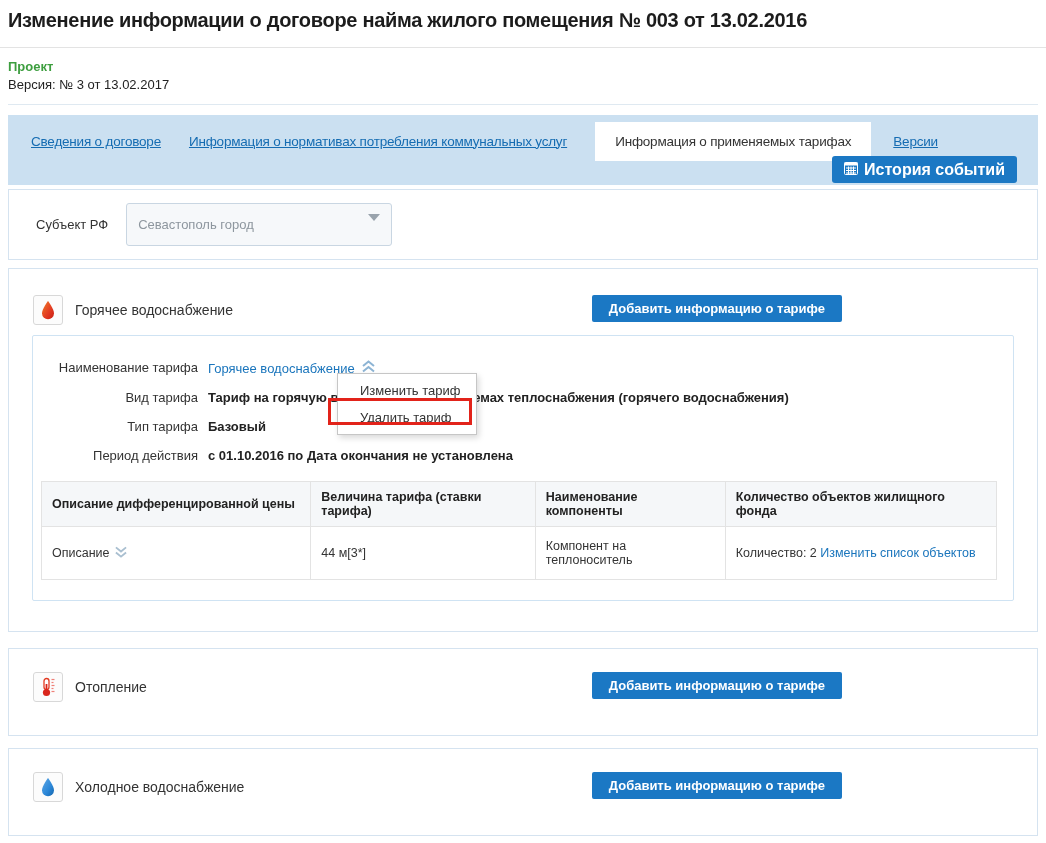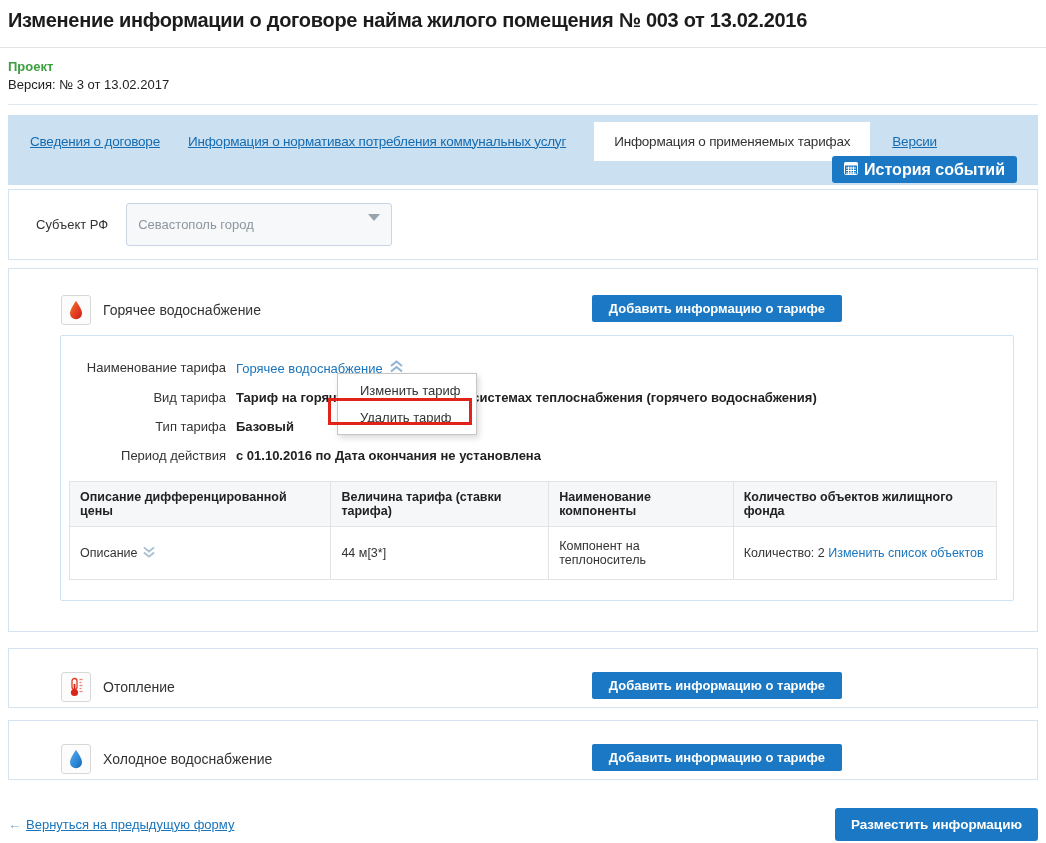--- a/index.html
+++ b/index.html
@@ -8,35 +8,35 @@
     width:1046px; height:843px; position:relative; overflow:hidden;
     background:#fff; font-family:"Liberation Sans", sans-serif; color:#333;
   }
   .page-title { margin:0; padding:9px 8px 0; font-size:20px; font-weight:bold; color:#1c1c1c; letter-spacing:-0.3px; }
   .divider-top { border-top:1px solid #e3e3e3; margin-top:15px; }
   .status-label { margin:11px 8px 0; font-size:13px; font-weight:bold; color:#3d9e3f; }
   .version-label { margin:3px 8px 0; font-size:13px; color:#222; }
   .divider-band { border-top:1px solid #dfe9f1; margin:12px 8px 0; }
 
   .tabs-band { margin:10px 8px 0; height:70px; background:#cbe0f1; position:relative; }
-  .tabs-row { display:flex; align-items:center; height:52px; padding-left:15px;margin-left:7px; }
+  .tabs-row { display:flex; align-items:center; height:52px; padding-left:23px; }
   .tab-link { font-size:13.5px; letter-spacing:-0.2px; color:#156cb2; text-decoration:underline; margin-right:28px; white-space:nowrap; cursor:pointer; }
   .tab-active { background:#fff; padding:12px 20px; font-size:13.5px; letter-spacing:-0.2px; color:#333; margin-right:22px; white-space:nowrap; }
   .history-btn { position:absolute; right:21px; bottom:2px; height:27px; display:flex; align-items:center; gap:6px;
     background:#1b78c4; color:#fff; border:none; border-radius:3px; padding:0 12px; font-size:16px; font-weight:bold; font-family:inherit; cursor:pointer; }
 
   .subject-panel { margin:4px 8px 0; height:71px; border:1px solid #d5e3f0; display:flex; align-items:center; }
   .subject-label { margin-left:27px; font-size:13px; color:#333; }
   .subject-select { margin-left:18px; width:266px; height:43px; background:#f6f8fa; border:1px solid #c9d6e2; border-radius:3px;
     display:flex; align-items:center; padding:0 11px; font-size:13px; color:#8d969e; position:relative; cursor:default; }
   .caret-down { position:absolute; right:11px; top:10px; width:0; height:0; border-left:6px solid transparent; border-right:6px solid transparent; border-top:7px solid #99a3ac; }
 
-  .section-panel { margin:16px 8px 0; border:1px solid #d5e3f0; position:relative;padding-left:28px; }
+  .section-panel { margin:16px 8px 0; border:1px solid #d5e3f0; position:relative; }
   .section-panel.first { margin-top:8px; padding-bottom:30px; }
-  .section-panel.short { height:60px; }
+  .section-panel.short { height:88px; }
   .section-head { display:flex; align-items:center; padding:26px 0 0 24px; }
   .section-panel.short .section-head { padding-top:23px; }
   .icon-box { width:30px; height:30px; border:1px solid #d8d8d8; border-radius:3px; background:#fcfcfc; display:flex; align-items:center; justify-content:center; flex-shrink:0; }
   .section-title { margin-left:12px; font-size:14px; color:#333; }
   .add-btn { position:absolute; right:195px; height:27px; background:#1b78c4; color:#fff; border:none; border-radius:2px;
     padding:0 17px; font-size:13px; font-weight:bold; font-family:inherit; cursor:pointer; }
   .section-panel.first .add-btn { top:26px; }
   .section-panel.short .add-btn { top:23px; }
 
   .card { margin:10px 23px 0; border:1px solid #cfe3f3; border-radius:2px; padding:24px 0 12px; background:#fff; }

